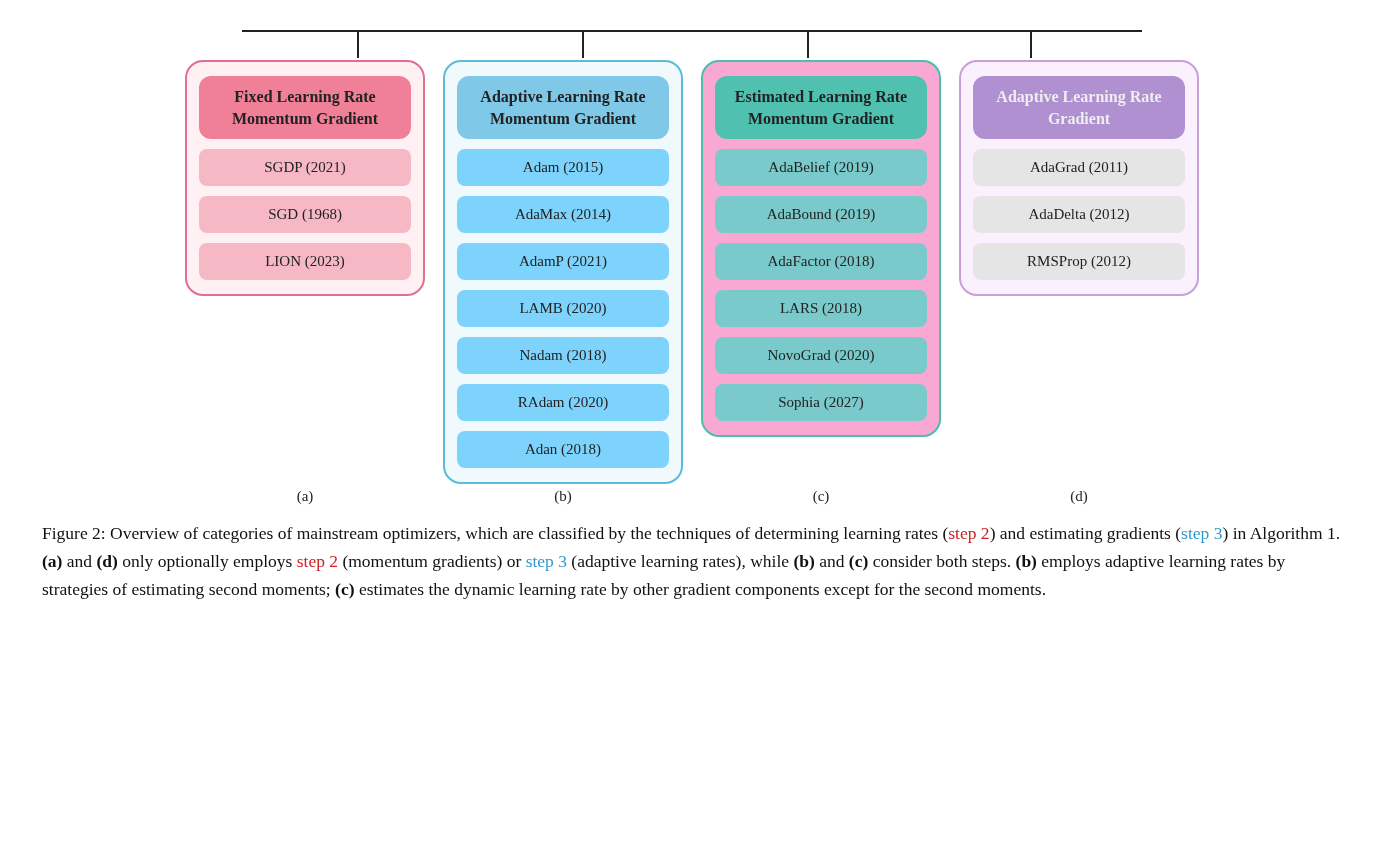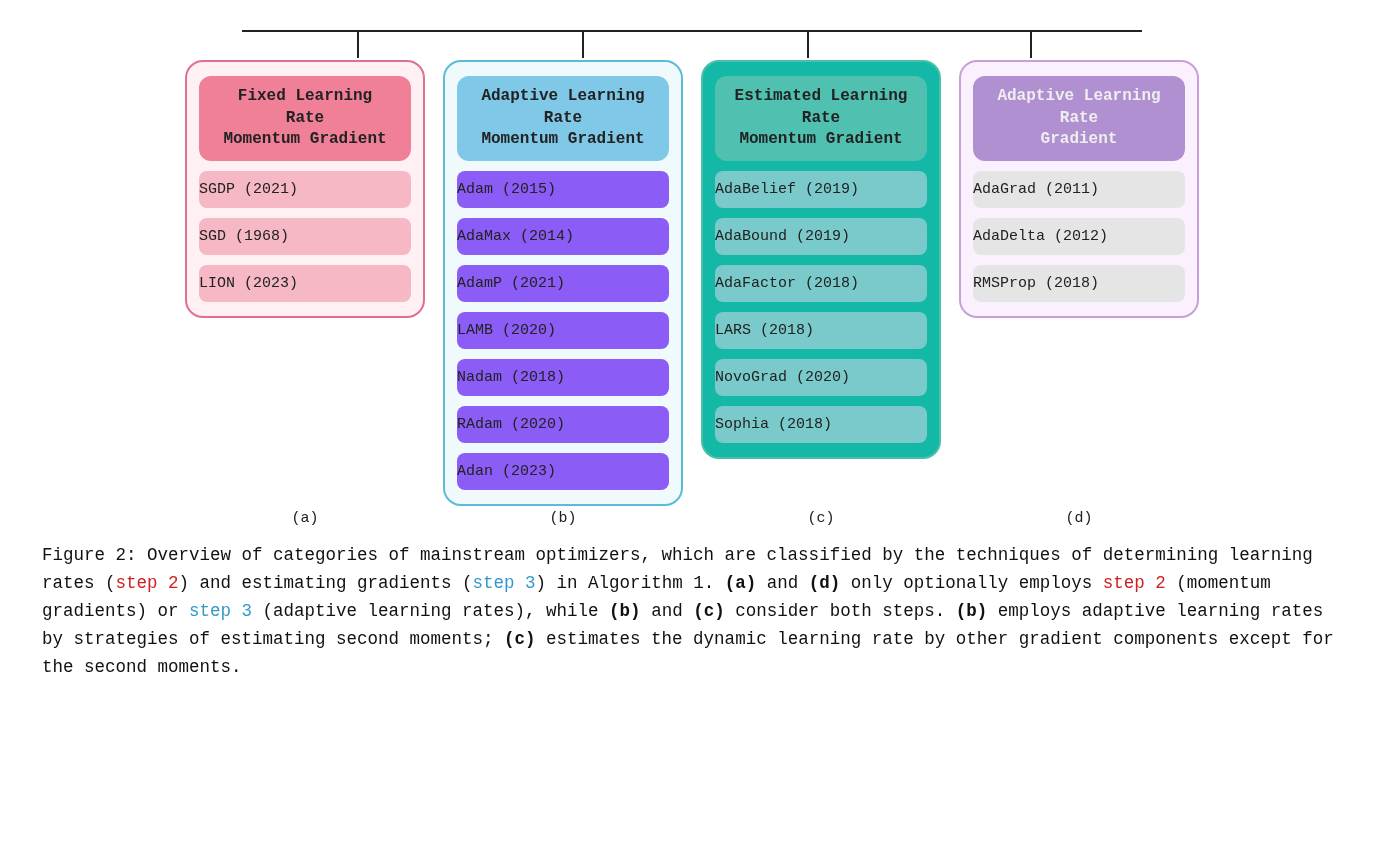--- a/index.html
+++ b/index.html
@@ -1,15 +1,15 @@
 <!DOCTYPE html>
 <html><head>
   <meta charset="utf-8">
   <style>
-    * { box-sizing: border-box; margin: 0; padding: 0; font-family: Liberation Mono, monospace; }
+    * { box-sizing: border-box; margin: 0; padding: 0; }
     body {
       background: white;
       font-family: 'Times New Roman', Times, serif;
       width: 1384px;
       min-height: 848px;
       padding: 20px 30px;
     }
     .page-title {
       text-align: center;
       font-size: 22px;
@@ -72,21 +72,21 @@
     .col-box-a {
       border: 2.5px solid #e07090;
       background: #fff0f3;
     }
     .col-box-b {
       border: 2.5px solid #5bbcd8;
       background: #f0fafd;
     }
     .col-box-c {
       border: 2.5px solid #4abfaa;
-      background: #14b8a6;
+      background: #f9a8d4;
     }
     .col-box-d {
       border: 2.5px solid #c8a0d8;
       background: #faf0fe;
     }
 
     .col-header {
       border-radius: 12px;
       padding: 10px 16px;
       text-align: center;
@@ -95,26 +95,27 @@
       width: 100%;
       line-height: 1.35;
     }
     .header-a { background: #f08098; color: #222; }
     .header-b { background: #80c8e8; color: #222; }
     .header-c { background: #50c0b0; color: #222; }
     .header-d { background: #b090d0; color: #eee; }
 
     .item-box {
       border-radius: 8px;
-      padding: 10px 0;
+      padding: 10px 12px;
+      text-align: center;
       font-size: 15px;
       width: 100%;
     }
     .item-a { background: #f5b8c4; color: #222; }
-    .item-b { background: #8b5cf6; color: #222; }
+    .item-b { background: #7dd3fc; color: #222; }
     .item-c { background: #7acacc; color: #222; }
     .item-d { background: #e5e5e5; color: #222; }
 
     .caption-area {
       max-width: 1300px;
       font-size: 17.5px;
       line-height: 1.6;
       color: #111;
       margin: 0 auto;
     }
@@ -161,38 +162,38 @@
         </div>
         <div class="col-box col-box-b">
           <div class="col-header header-b" style="white-space: pre-line;">Adaptive Learning Rate
 Momentum Gradient</div>
           <div class="item-box item-b">Adam (2015)</div>
           <div class="item-box item-b">AdaMax (2014)</div>
           <div class="item-box item-b">AdamP (2021)</div>
           <div class="item-box item-b">LAMB (2020)</div>
           <div class="item-box item-b">Nadam (2018)</div>
           <div class="item-box item-b">RAdam (2020)</div>
-          <div class="item-box item-b">Adan (2023)</div>
+          <div class="item-box item-b">Adan (2018)</div>
         </div>
         <div class="col-box col-box-c">
           <div class="col-header header-c" style="white-space: pre-line;">Estimated Learning Rate
 Momentum Gradient</div>
           <div class="item-box item-c">AdaBelief (2019)</div>
           <div class="item-box item-c">AdaBound (2019)</div>
           <div class="item-box item-c">AdaFactor (2018)</div>
           <div class="item-box item-c">LARS (2018)</div>
           <div class="item-box item-c">NovoGrad (2020)</div>
-          <div class="item-box item-c">Sophia (2018)</div>
+          <div class="item-box item-c">Sophia (2027)</div>
         </div>
         <div class="col-box col-box-d">
           <div class="col-header header-d" style="white-space: pre-line;">Adaptive Learning Rate
 Gradient</div>
           <div class="item-box item-d">AdaGrad (2011)</div>
           <div class="item-box item-d">AdaDelta (2012)</div>
-          <div class="item-box item-d">RMSProp (2018)</div>
+          <div class="item-box item-d">RMSProp (2012)</div>
         </div>
       </div>
 
     <div class="labels-row" id="labels-row">
     <div class="label-cell">(a)</div>
         <div class="label-cell">(b)</div>
         <div class="label-cell">(c)</div>
         <div class="label-cell">(d)</div>
       </div>
   </div>

